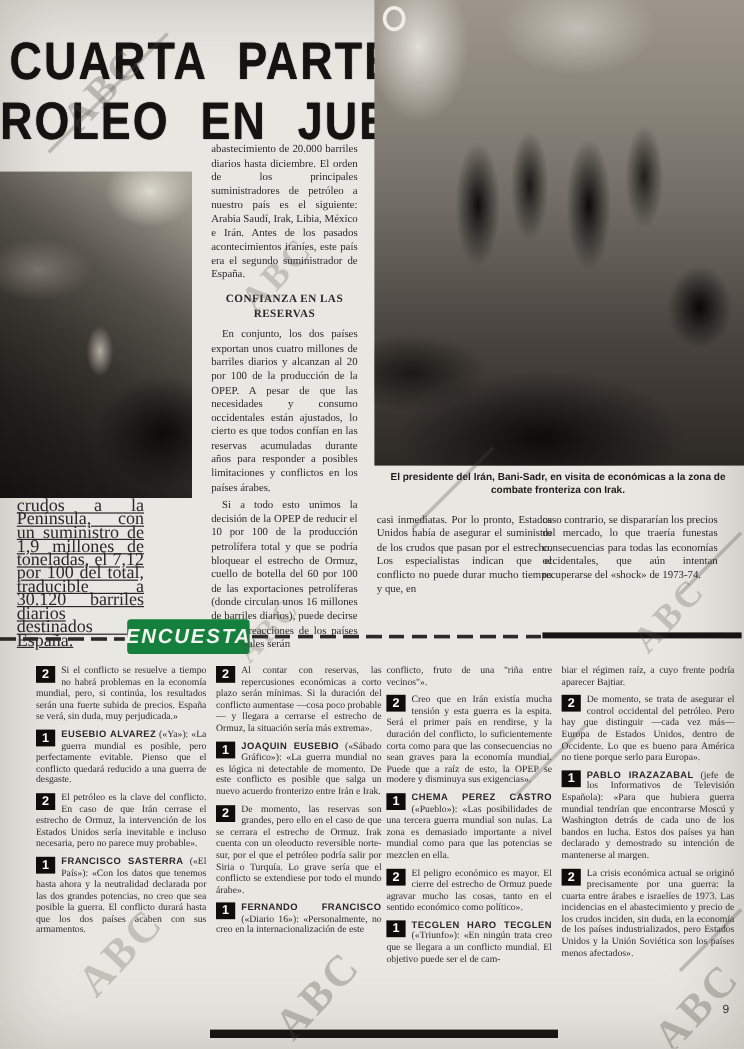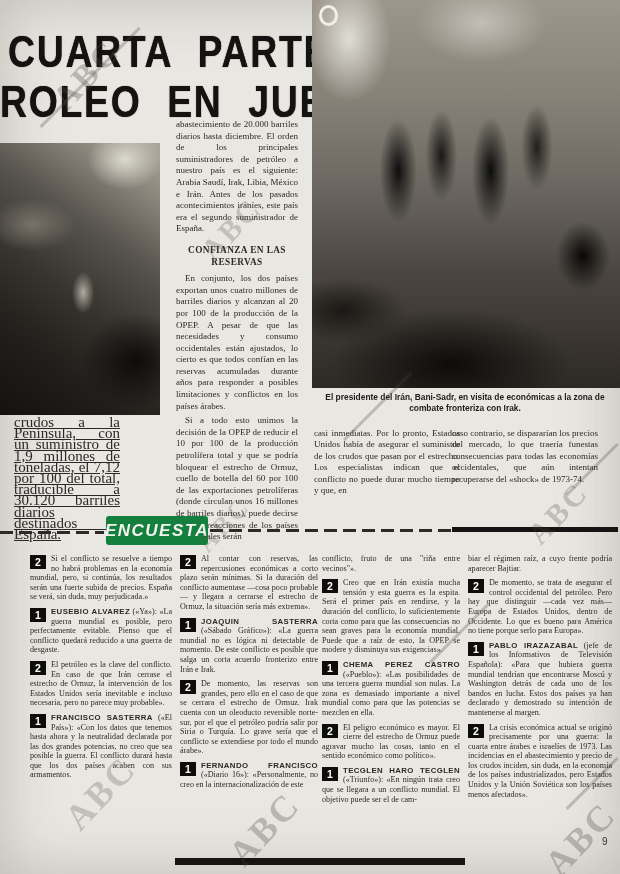--- a/index.html
+++ b/index.html
@@ -125,21 +125,21 @@
 
   <div class="scol c1">
     <div class="item"><span class="badge">2</span><span class="itext">Si el conflicto se resuelve a tiempo no habrá problemas en la economía mundial, pero, si continúa, los resultados serán una fuerte subida de precios. España se verá, sin duda, muy perjudicada.»</span></div>
     <div class="item"><span class="badge">1</span><span class="name">EUSEBIO ALVAREZ</span><span class="itext"> («Ya»): «La guerra mundial es posible, pero perfectamente evitable. Pienso que el conflicto quedará reducido a una guerra de desgaste.</span></div>
     <div class="item"><span class="badge">2</span><span class="itext">El petróleo es la clave del conflicto. En caso de que Irán cerrase el estrecho de Ormuz, la intervención de los Estados Unidos sería inevitable e incluso necesaria, pero no parece muy probable».</span></div>
     <div class="item"><span class="badge">1</span><span class="name">FRANCISCO SASTERRA</span><span class="itext"> («El País»): «Con los datos que tenemos hasta ahora y la neutralidad declarada por las dos grandes potencias, no creo que sea posible la guerra. El conflicto durará hasta que los dos países acaben con sus armamentos.</span></div>
   </div>
 
   <div class="scol c2">
     <div class="item"><span class="badge">2</span><span class="itext">Al contar con reservas, las repercusiones económicas a corto plazo serán mínimas. Si la duración del conflicto aumentase —cosa poco probable— y llegara a cerrarse el estrecho de Ormuz, la situación sería más extrema».</span></div>
-    <div class="item"><span class="badge">1</span><span class="name">JOAQUIN SASTERRA</span><span class="itext"> («Sábado Gráfico»): «La guerra mundial no es lógica ni detectable de momento. De este conflicto es posible que salga un corta acuerdo fronterizo entre Irán e Irak.</span></div>
+    <div class="item"><span class="badge">1</span><span class="name">JOAQUIN EUSEBIO</span><span class="itext"> («Sábado Gráfico»): «La guerra mundial no es lógica ni detectable de momento. De este conflicto es posible que salga un nuevo acuerdo fronterizo entre Irán e Irak.</span></div>
     <div class="item"><span class="badge">2</span><span class="itext">De momento, las reservas son grandes, pero ello en el caso de que se cerrara el estrecho de Ormuz. Irak cuenta con un oleoducto reversible norte-sur, por el que el petróleo podría salir por Siria o Turquía. Lo grave sería que el conflicto se extendiese por todo el mundo árabe».</span></div>
     <div class="item"><span class="badge">1</span><span class="name">FERNANDO FRANCISCO</span><span class="itext"> («Diario 16»): «Personalmente, no creo en la internacionalización de este</span></div>
   </div>
 
   <div class="scol c3">
     <div class="item cont"><span class="itext">conflicto, fruto de una "riña entre vecinos"».</span></div>
     <div class="item"><span class="badge">2</span><span class="itext">Creo que en Irán existía mucha tensión y esta guerra es la espita. Será el primer país en rendirse, y la duración del conflicto, lo suficientemente corta como para que las consecuencias no sean graves para la economía mundial. Puede que a raíz de esto, la OPEP se modere y disminuya sus exigencias».</span></div>
     <div class="item"><span class="badge">1</span><span class="name">CHEMA PEREZ CASTRO</span><span class="itext"> («Pueblo»): «Las posibilidades de una tercera guerra mundial son nulas. La zona es demasiado importante a nivel mundial como para que las potencias se mezclen en ella.</span></div>
     <div class="item"><span class="badge">2</span><span class="itext">El peligro económico es mayor. El cierre del estrecho de Ormuz puede agravar mucho las cosas, tanto en el sentido económico como político».</span></div>
     <div class="item"><span class="badge">1</span><span class="name">TECGLEN HARO TECGLEN</span><span class="itext"> («Triunfo»): «En ningún trata creo que se llegara a un conflicto mundial. El objetivo puede ser el de cam-</span></div>

